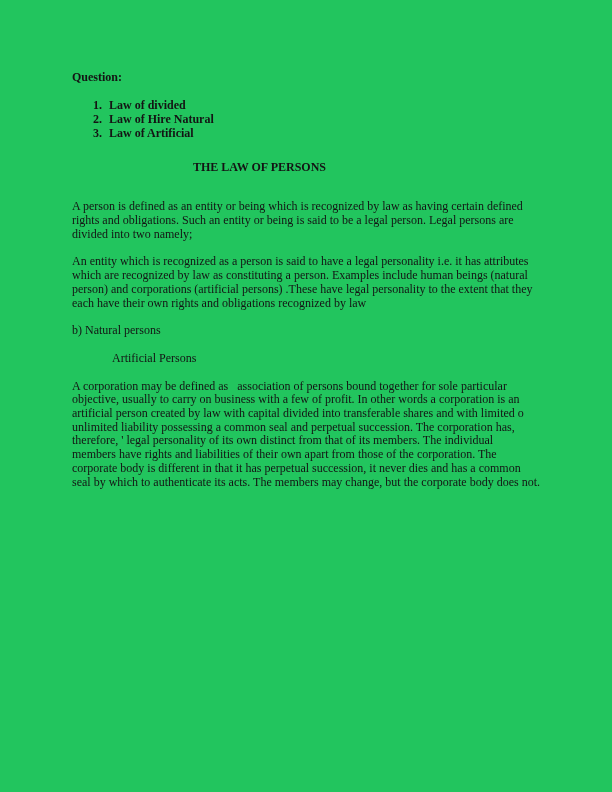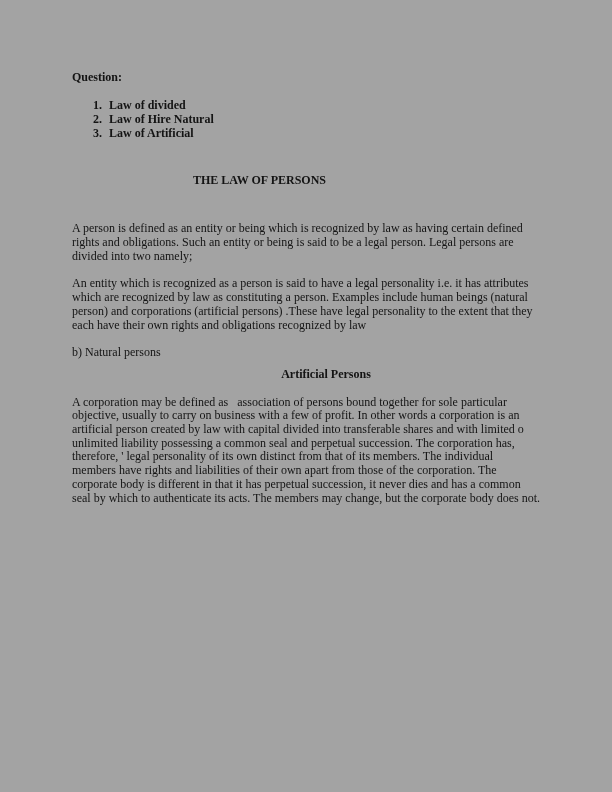--- a/index.html
+++ b/index.html
@@ -13,21 +13,21 @@
     font-family: "Liberation Serif", "DejaVu Serif", serif;
     font-size: 12px;
     color: #141414;
     -webkit-font-smoothing: antialiased;
   }
   .page {
     box-sizing: border-box;
     width: 612px;
     height: 792px;
     padding: 71px 72px 0 72px;
-    background: #a3a3a3;
+    background: #22c55e;
     overflow: hidden;
   }
   .para {
     margin: 14px 0 0 0;
     line-height: 13.7px;
     white-space: pre-wrap;
   }
   .first {
     margin-top: 0;
   }
@@ -41,36 +41,35 @@
   }
   .numbered-list .row {
     display: flex;
     line-height: 14.2px;
     font-weight: bold;
   }
   .numbered-list .num {
     flex: 0 0 16px;
   }
   .doc-title {
-    margin: 33px 0 0 0;
+    margin: 20px 0 0 0;
     padding-left: 121px;
     font-weight: bold;
     line-height: 14px;
     white-space: pre-wrap;
   }
   .intro-para {
-    margin-top: 35px;
+    margin-top: 26px;
   }
   .subheading {
-    margin: 8px 0 0 0;
+    margin: 14px 0 0 0;
     padding-left: 40px;
-    font-weight: bold;
+    font-weight: normal;
     line-height: 13.7px;
     white-space: pre-wrap;
-    text-align: center;
   }
 </style>
 </head>
 <body style="background: rgb(255, 255, 255); color: rgb(20, 20, 20);">
 
 <div class="page">
 
   <p class="para first bold">Question:</p>
 
 

